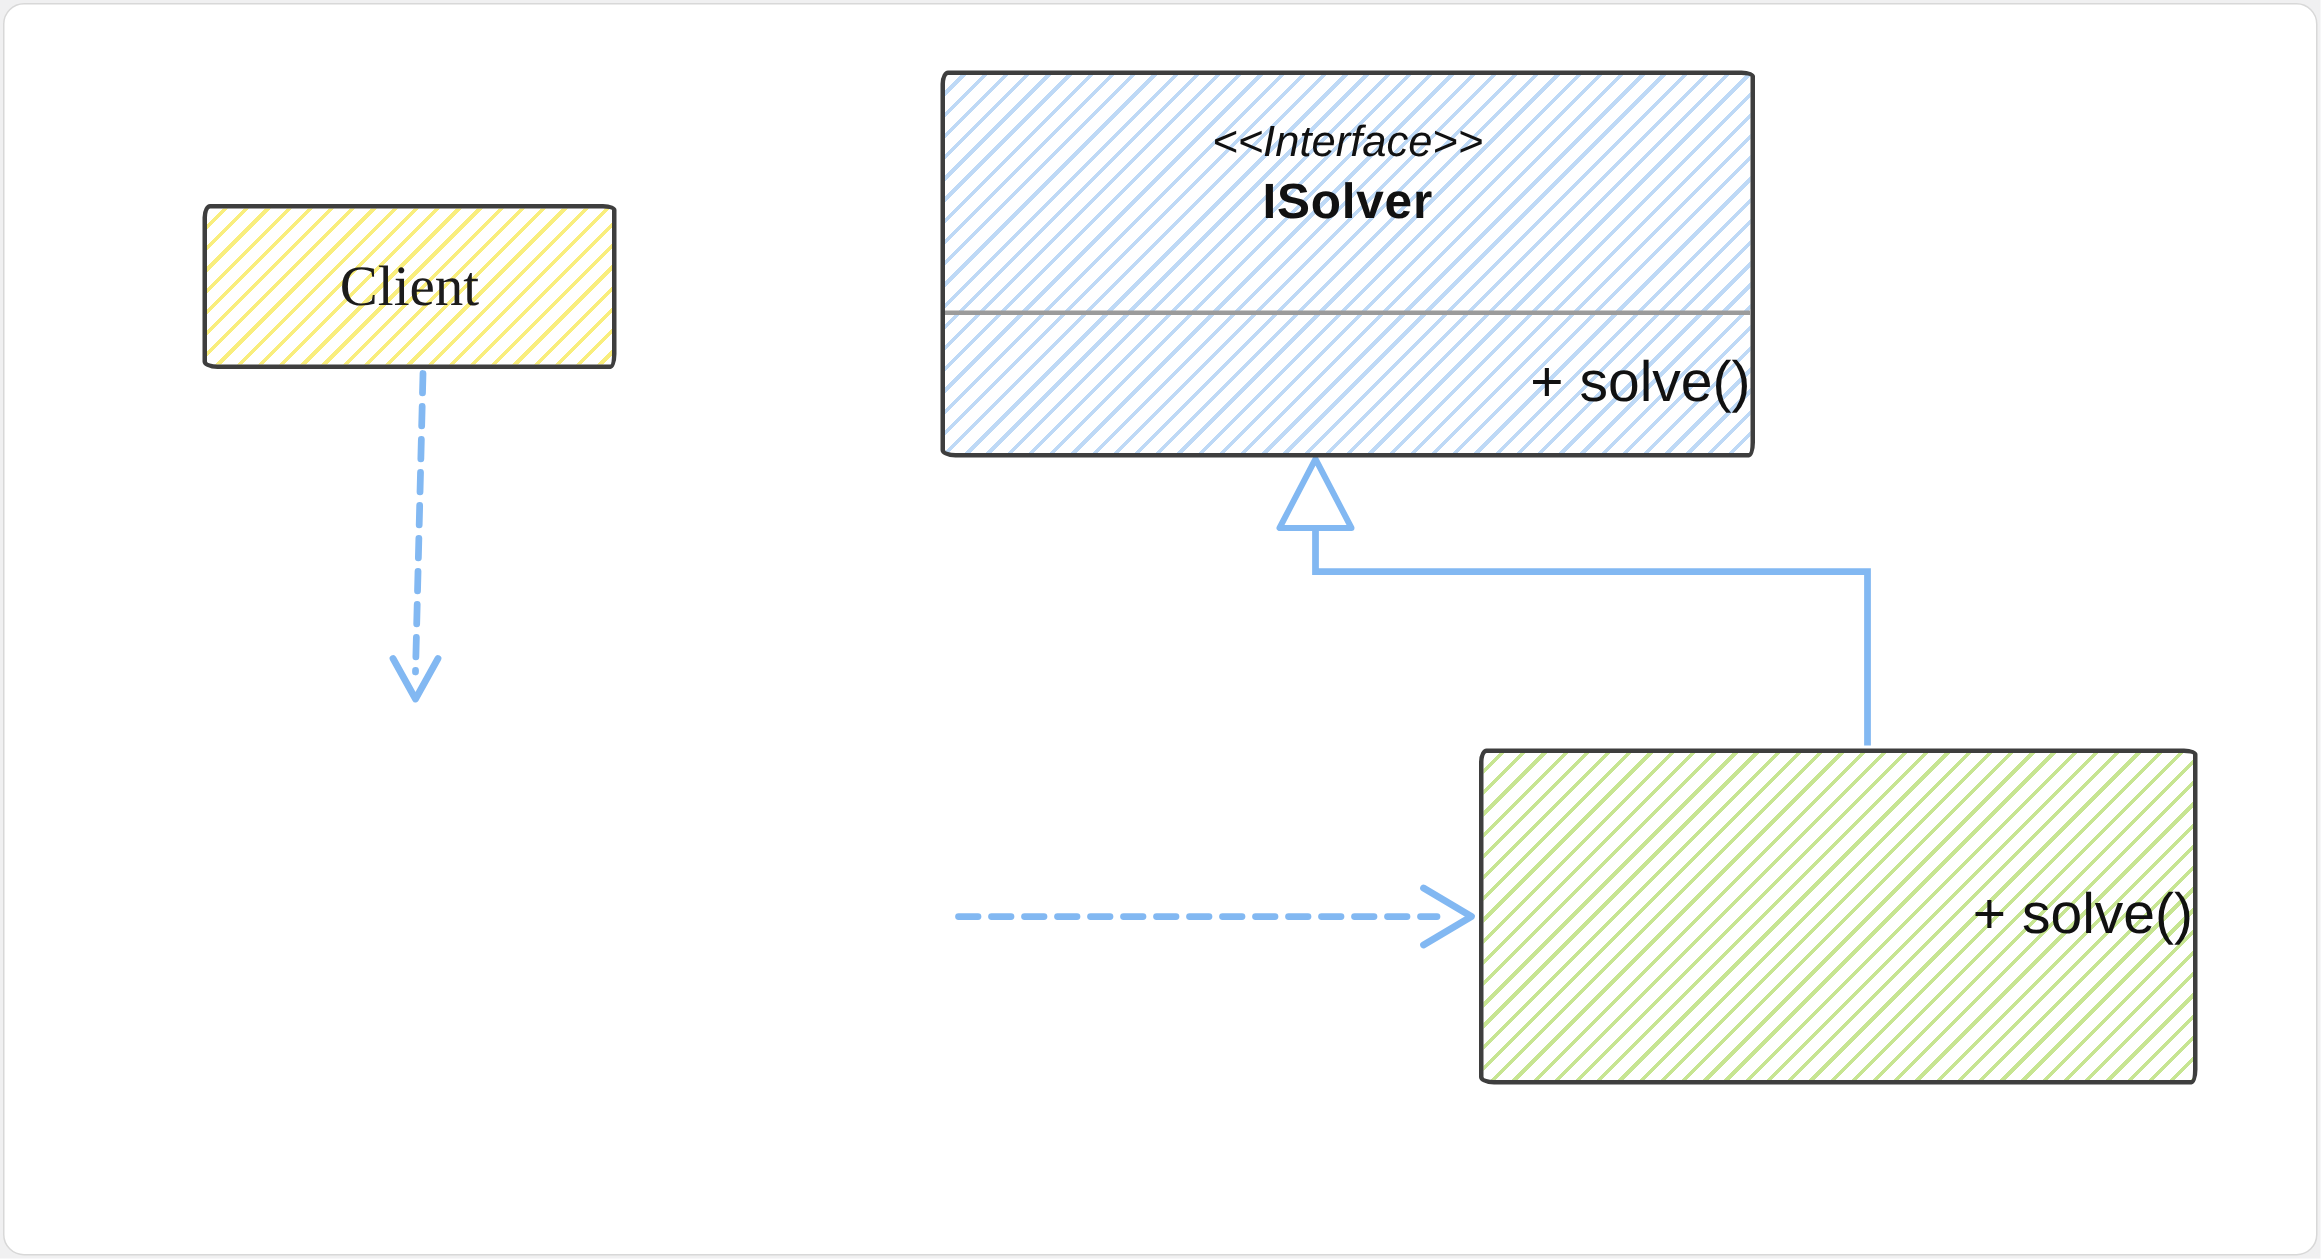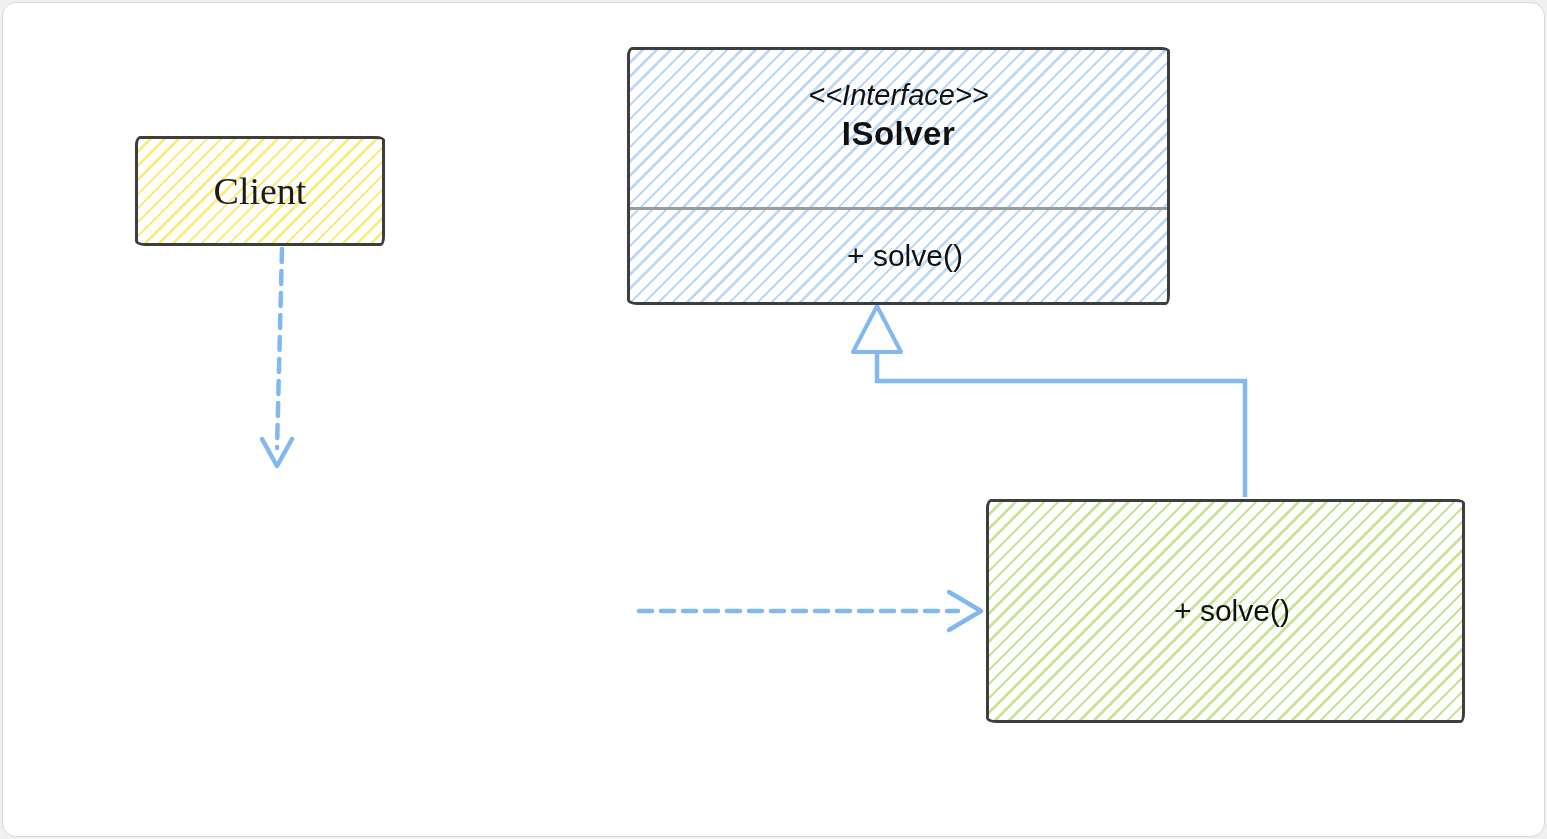--- a/index.html
+++ b/index.html
@@ -36,26 +36,26 @@
   .uml-box.blue  {--hatch:var(--blue-hatch,#bed9f6);}
   .uml-box.orange{--hatch:var(--orange-hatch,#f6c795);}
   .uml-box.green {--hatch:var(--green-hatch,#c7e592);}
 
   .sec{box-sizing:border-box;display:flex;flex-direction:column;justify-content:center;}
   .sec + .sec{border-top:3px solid var(--divider,#9b9b9b);}
   .sec.grow{flex:1;}
 
   .btitle{font-weight:bold;font-size:33px;text-align:center;line-height:1.25;letter-spacing:.5px;}
   .stereotype{font-style:italic;font-size:29px;font-weight:500;text-align:center;line-height:1.2;}
-  .member{font-size:30px;text-align:center;padding-left:13px;line-height:1.2;}
+  .member{font-size:38px;text-align:right;padding-left:13px;line-height:1.2;}
   .serif-title{
     font-family:"Liberation Serif",serif;font-size:38px;text-align:center;color:#1c1c1c;
   }
   
-  #box-client{left:135px;top:136px;width:250px;height:110px;}
+  #box-client{left:135px;top:136px;width:276px;height:110px;}
   #box-isolver{left:627px;top:47px;width:543px;height:258px;}
   #box-isolver .head{height:133px;}
   #box-proxyfactory{left:152px;top:470px;width:483px;height:278px;}
   #box-proxyfactory .head{height:84px;}
   #box-proxyfactory .attrs{height:101px;}
   #box-solver{left:986px;top:499px;width:479px;height:224px;}
   #box-solver .head{height:133px;justify-content:flex-start;padding-top:10px;}
 </style>
 </head>
 <body>

